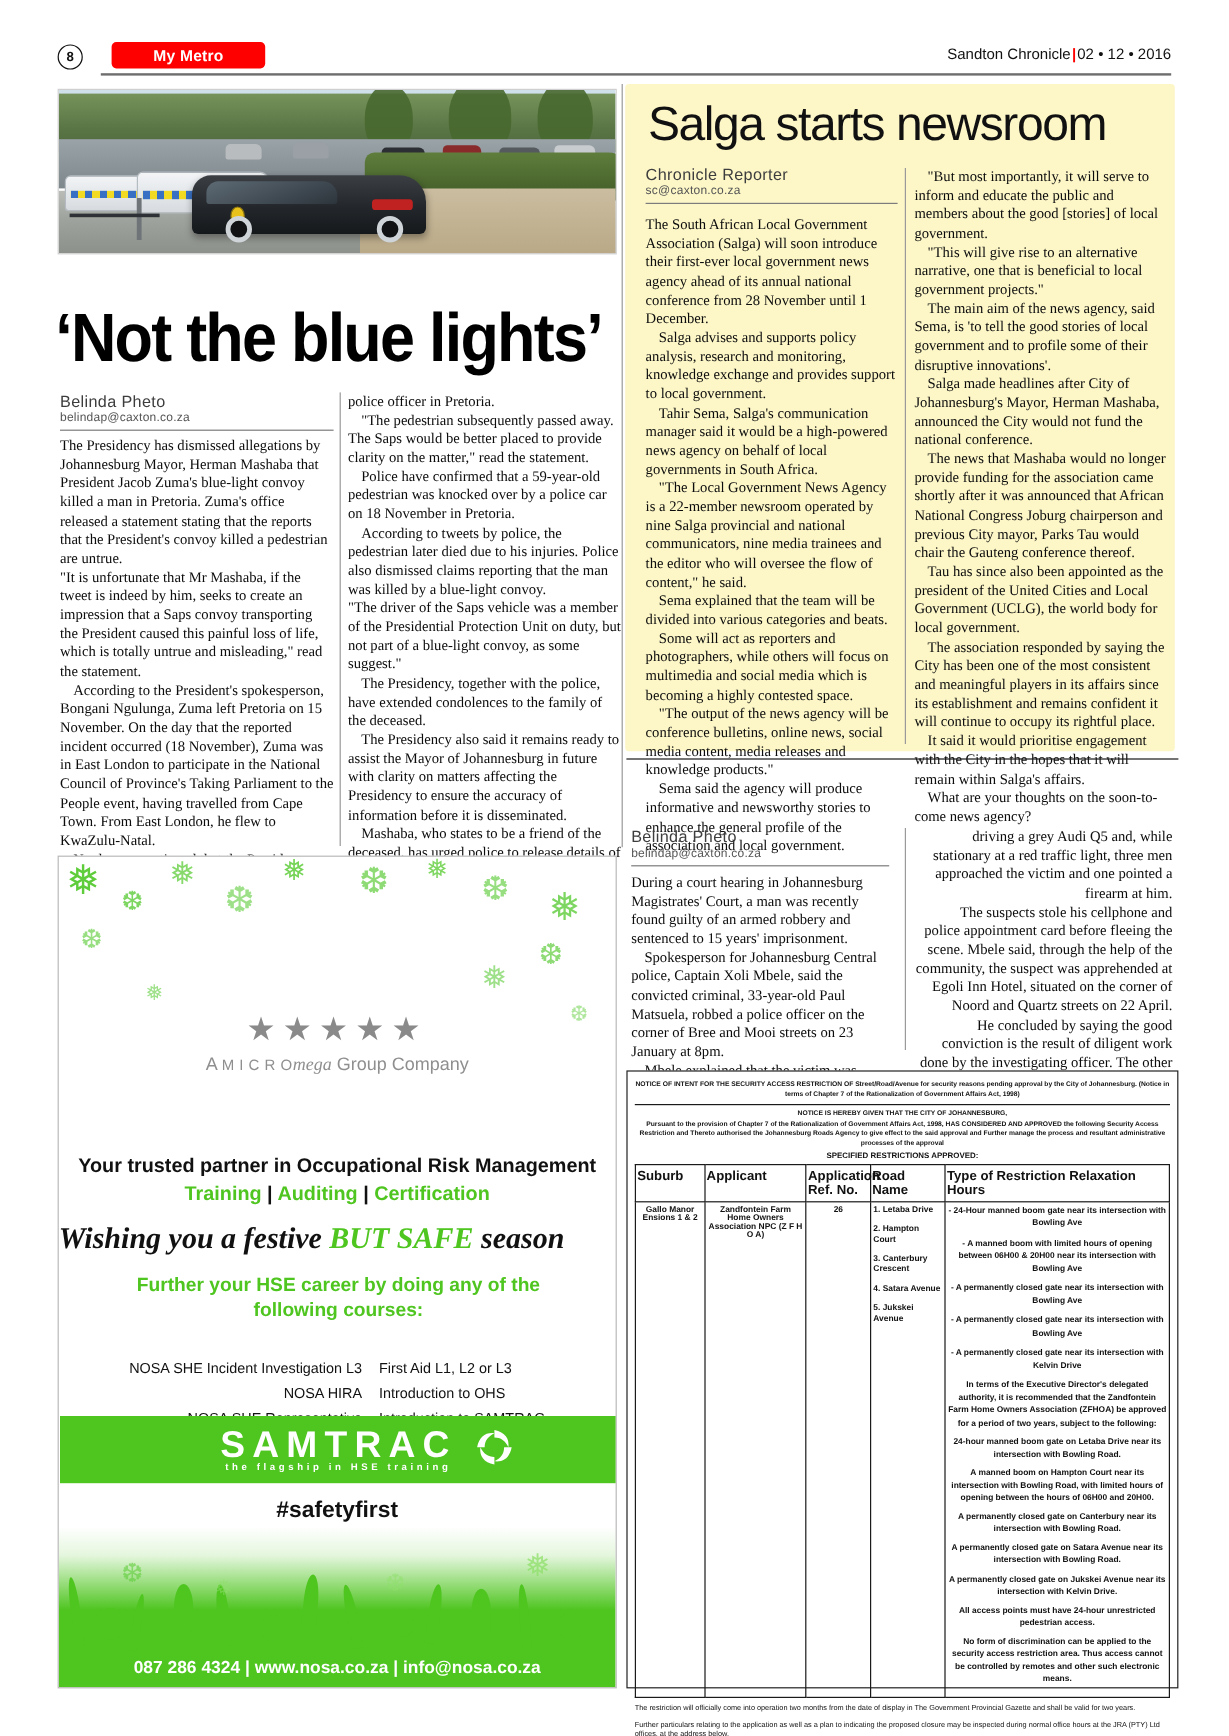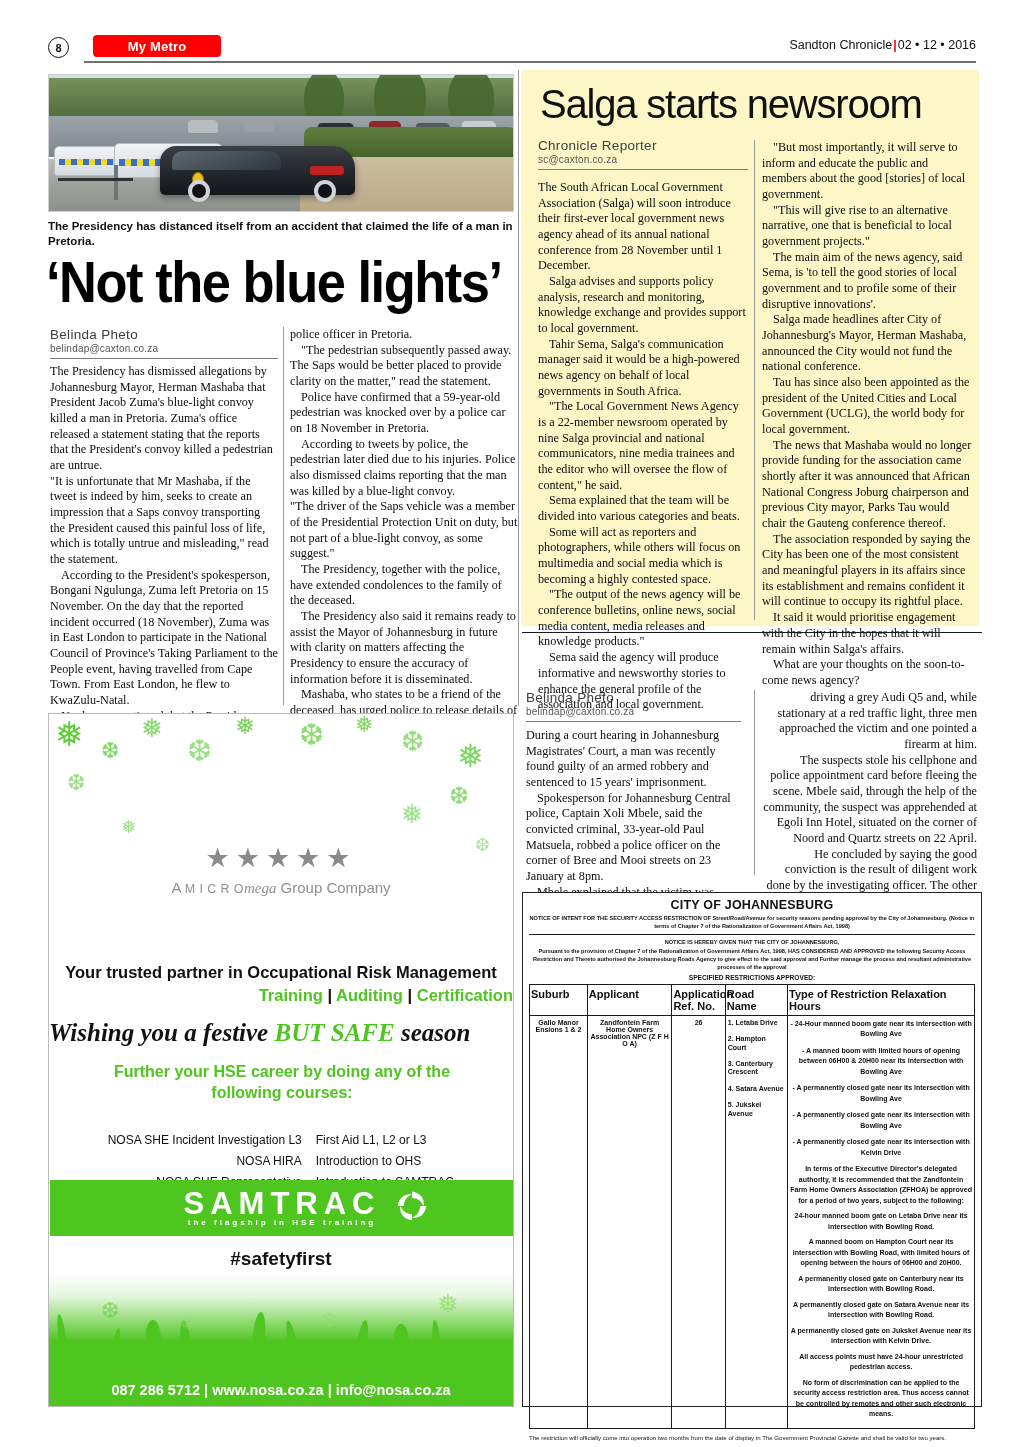--- a/index.html
+++ b/index.html
@@ -124,21 +124,21 @@
   .hat-ball { position:absolute; left:-2px; top:58px; width:20px; height:20px;
       border-radius:50%; background:#f2f7fb; border:2px solid #d9e8f2; }
   .stars { position:absolute; left:0; top:128px; width:100%; text-align:center;
       font-size:27px; color:#8a8a8a; letter-spacing:6px; }
   .micro { position:absolute; left:0; top:165px; width:100%; text-align:center;
       font-family:"Liberation Sans", sans-serif; font-size:15px; color:#8f8f8f; }
   .micro .sc { font-size:12.5px; letter-spacing:.4px; }
   .micro .it { font-style:italic; font-family:"Liberation Serif", serif; }
   .tagline { position:absolute; left:0; top:249px; width:100%; text-align:center;
       font-family:"Liberation Sans", sans-serif; font-weight:bold; font-size:16.5px; color:#111; }
-  .tagline2 { position:absolute; left:0; top:272px; width:100%; text-align:right;
+  .tagline2 { position:absolute; left:0; top:272px; width:100%; text-align:center;
       font-family:"Liberation Sans", sans-serif; font-weight:bold; font-size:16.5px; color:#4fc520; }
   .tagline2 .sep { color:#111; }
   .wishing { position:absolute; left:0; top:305px; width:100%; 
       font-family:"Liberation Serif", serif; font-weight:bold; font-style:italic;
       font-size:25px; color:#111; }
   .wishing .grn { color:#4fc520; }
   .further { position:absolute; left:30px; top:348px; width:406px; text-align:center;
       font-family:"Liberation Sans", sans-serif; font-weight:bold; font-size:16px;
       color:#4fc520; line-height:1.3; }
   .courses { position:absolute; left:22px; top:415px; width:422px;
@@ -228,21 +228,20 @@
         <div class="car-window"></div>
         <div class="taillight"></div>
         <div class="car-badge"></div>
         <div class="wheel" style="left:14%;"></div>
         <div class="wheel" style="right:10%;"></div>
       </div>
       <div class="pole"></div>
       <div class="boom"></div>
     </div>
   </div>
-  <div class="caption">The Presidency has distanced itself from an accident that claimed the life of a man in Pretoria.</div>
 
   <div class="headline-main">‘Not the blue lights’</div>
 
   <div class="byline" style="position:absolute;left:50px;top:327px;width:228px;">
     <div class="nm">Belinda Pheto</div>
     <div class="em">belindap@caxton.co.za</div>
     <div class="ln"></div>
   </div>
 
   <div class="col" style="left:50px;top:364px;width:228px;">
@@ -284,22 +283,22 @@
     <p>Some will act as reporters and photographers, while others will focus on multimedia and social media which is becoming a highly contested space.</p>
     <p>"The output of the news agency will be conference bulletins, online news, social media content, media releases and knowledge products."</p>
     <p>Sema said the agency will produce informative and newsworthy stories to enhance the general profile of the association and local government.</p>
   </div>
 
   <div class="col" style="left:762px;top:140px;width:210px;">
     <p>"But most importantly, it will serve to inform and educate the public and members about the good [stories] of local government.</p>
     <p>"This will give rise to an alternative narrative, one that is beneficial to local government projects."</p>
     <p>The main aim of the news agency, said Sema, is 'to tell the good stories of local government and to profile some of their disruptive innovations'.</p>
     <p>Salga made headlines after City of Johannesburg's Mayor, Herman Mashaba, announced the City would not fund the national conference.</p>
+    <p>The news that Mashaba would no longer provide funding for the association came shortly after it was announced that African National Congress Joburg chairperson and previous City mayor, Parks Tau would chair the Gauteng conference thereof.</p>
     <p>Tau has since also been appointed as the president of the United Cities and Local Government (UCLG), the world body for local government.</p>
-    <p>The news that Mashaba would no longer provide funding for the association came shortly after it was announced that African National Congress Joburg chairperson and previous City mayor, Parks Tau would chair the Gauteng conference thereof.</p>
     <p>The association responded by saying the City has been one of the most consistent and meaningful players in its affairs since its establishment and remains confident it will continue to occupy its rightful place.</p>
     <p>It said it would prioritise engagement with the City in the hopes that it will remain within Salga's affairs.</p>
     <p>What are your thoughts on the soon-to-come news agency?</p>
   </div>
 
   <div class="hr-dark" style="left:522px;top:632px;width:460px;height:1px;"></div>
 
   <div class="byline" style="position:absolute;left:526px;top:690px;width:215px;">
     <div class="nm">Belinda Pheto</div>
     <div class="em">belindap@caxton.co.za</div>
@@ -410,26 +409,25 @@
       <div class="leaf" style="left:240px;bottom:32px;width:9px;height:54px;border-radius:50% 50% 0 0;transform:rotate(-12deg);"></div>
       <div class="leaf" style="left:276px;bottom:42px;width:20px;height:20px;border-radius:50%;"></div>
       <div class="leaf" style="left:308px;bottom:36px;width:10px;height:50px;border-radius:50% 50% 0 0;transform:rotate(8deg);"></div>
       <div class="leaf" style="left:344px;bottom:44px;width:16px;height:38px;border-radius:60% 60% 20% 20%;"></div>
       <div class="leaf" style="left:384px;bottom:30px;width:8px;height:56px;border-radius:50% 50% 0 0;transform:rotate(-5deg);"></div>
       <div class="leaf" style="left:416px;bottom:40px;width:22px;height:22px;border-radius:50%;"></div>
       <span class="snowflake" style="left:388px;bottom:88px;top:auto;font-size:26px;opacity:.75;color:#8fe06a;">❅</span>
       <span class="snowflake" style="left:272px;bottom:76px;top:auto;font-size:20px;opacity:.5;color:#8fe06a;">❆</span>
       <span class="snowflake" style="left:130px;bottom:74px;top:auto;font-size:18px;opacity:.55;color:#8fe06a;">❅</span>
       <span class="snowflake" style="left:52px;bottom:84px;top:auto;font-size:22px;opacity:.6;color:#5fcd3b;">❆</span>
-      <div class="contact-bar">087 286 5712 | www.nosa.co.za | info@nosa.co.za</div>
+      <div class="contact-bar">087 286 4324 | www.nosa.co.za | info@nosa.co.za</div>
     </div>
   </div>
 
   <div class="notice">
-    <div class="n-title">CITY OF JOHANNESBURG</div>
     <div class="n-sub">NOTICE OF INTENT FOR THE SECURITY ACCESS RESTRICTION OF Street/Road/Avenue for security reasons pending approval by the City of Johannesburg. (Notice in terms of Chapter 7 of the Rationalization of Government Affairs Act, 1998)</div>
     <div class="n-rule"></div>
     <div class="n-hereby">NOTICE IS HEREBY GIVEN THAT THE CITY OF JOHANNESBURG,</div>
     <div class="n-hereby">Pursuant to the provision of Chapter 7 of the Rationalization of Government Affairs Act, 1998, HAS CONSIDERED AND APPROVED the following Security Access Restriction and Thereto authorised the Johannesburg Roads Agency to give effect to the said approval and Further manage the process and resultant administrative processes of the approval</div>
     <div class="n-spec">SPECIFIED RESTRICTIONS APPROVED:</div>
 
     <table class="rtab">
       <colgroup>
           <col style="width:13%">
           <col style="width:19%">

